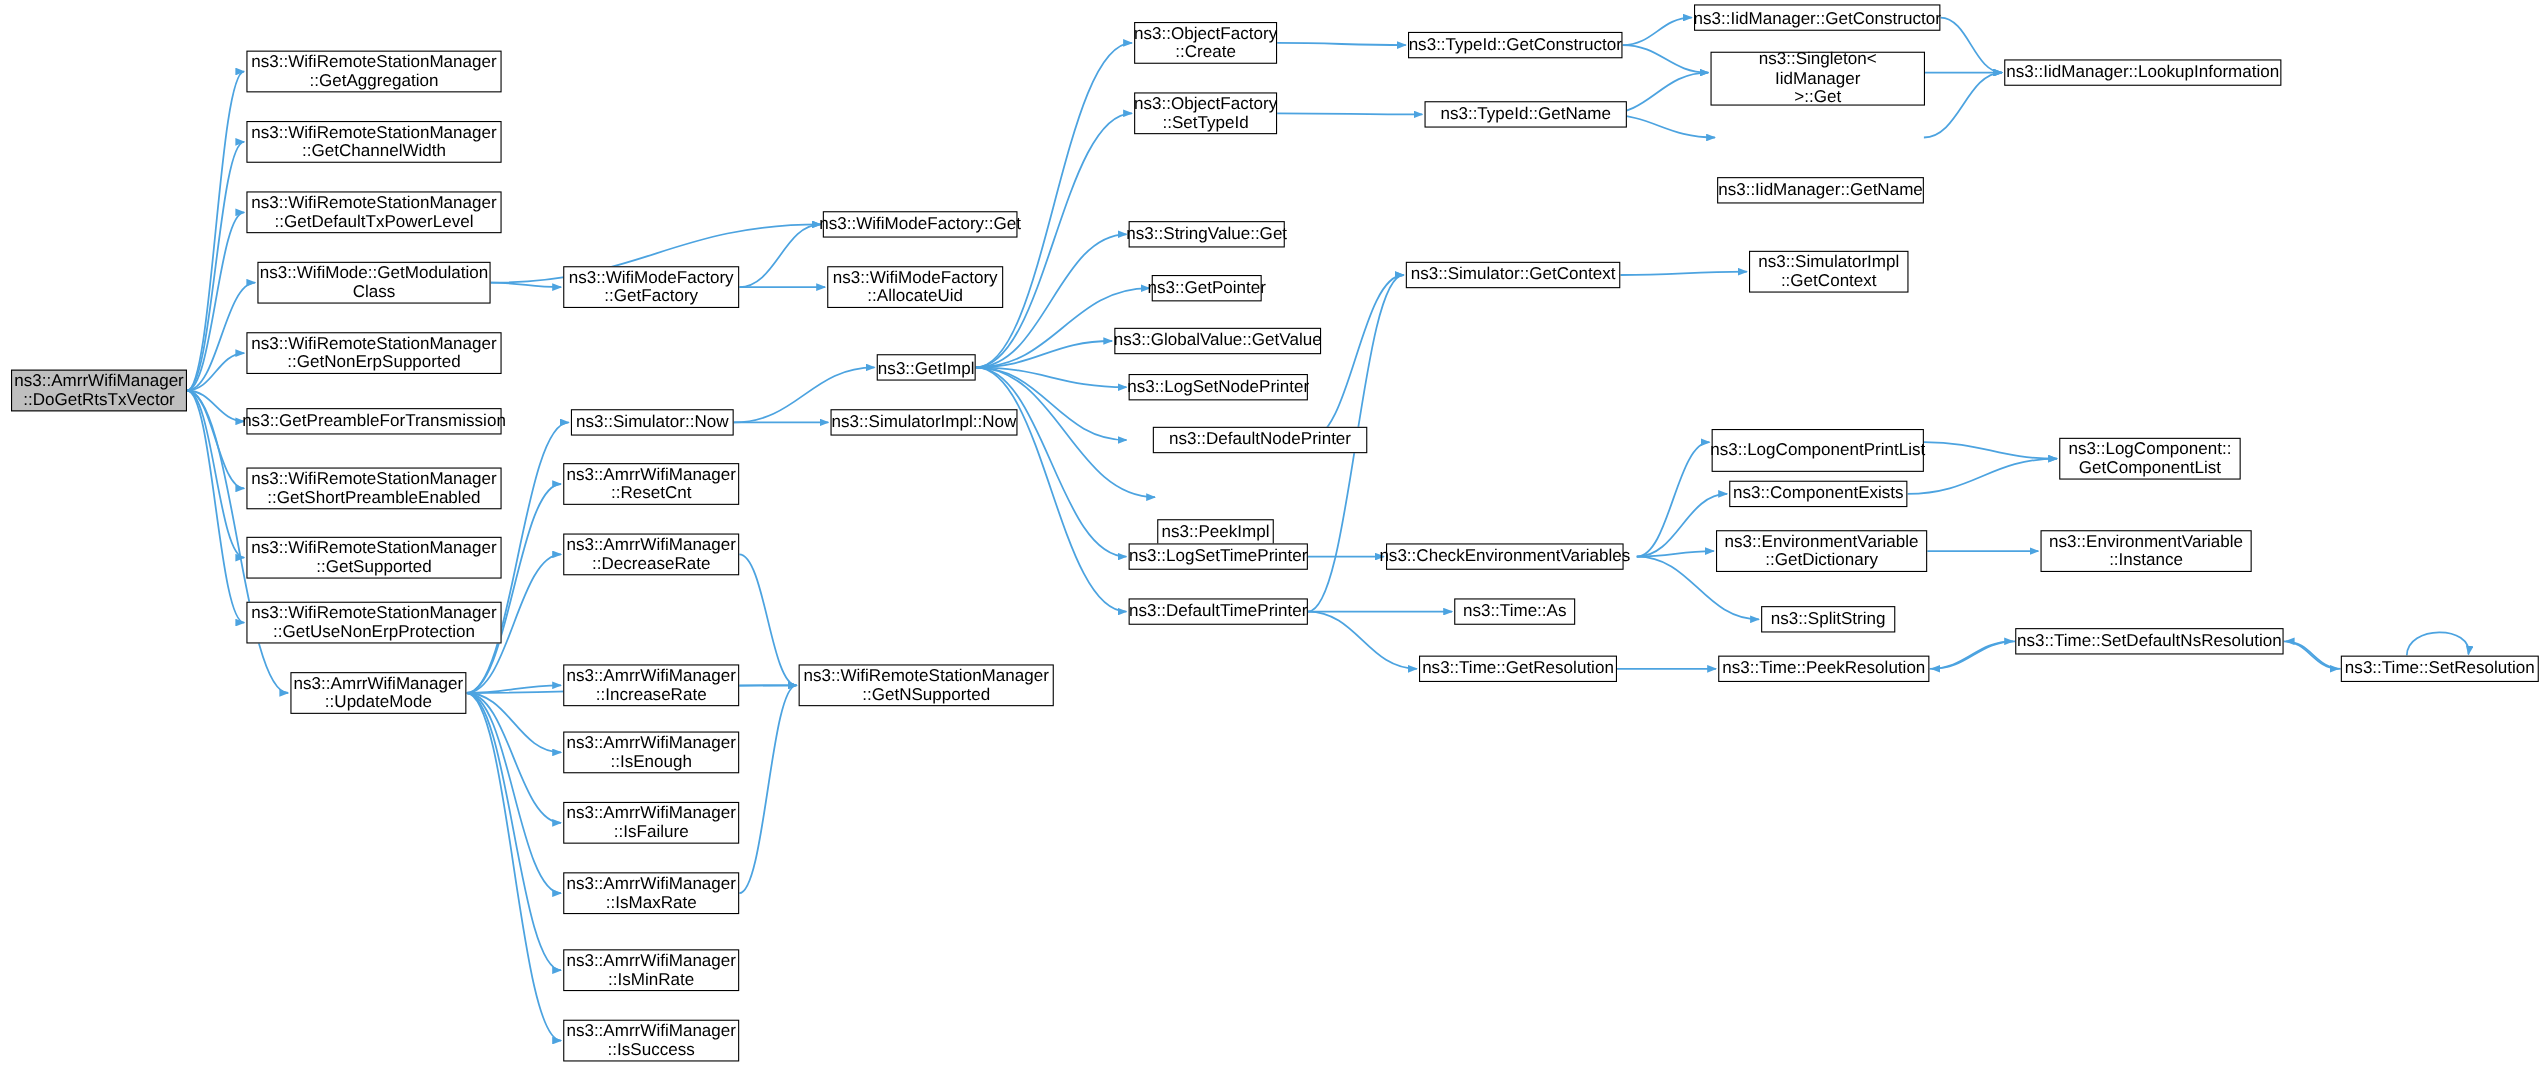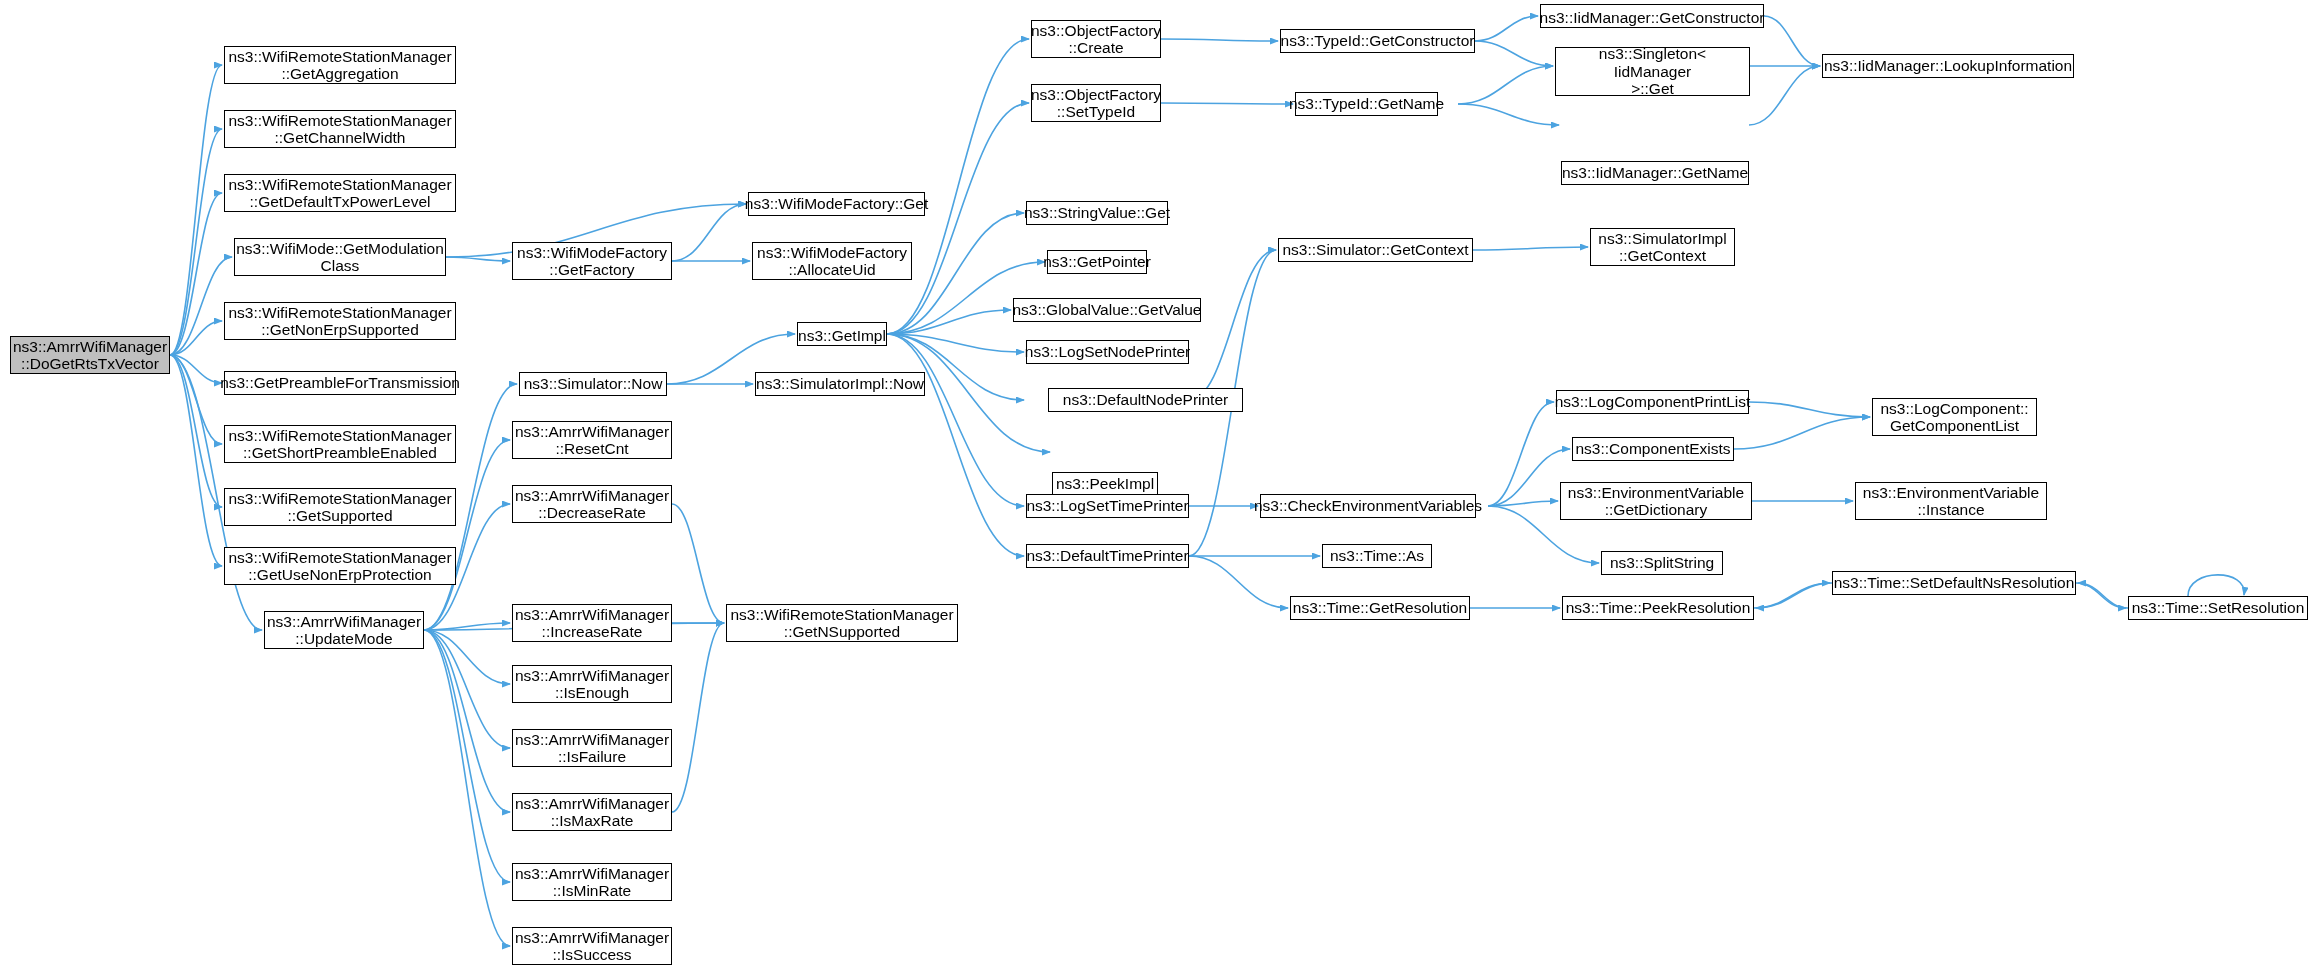--- a/index.html
+++ b/index.html
@@ -222,21 +222,21 @@
       </div>
       <div class="node" style="left: 1026px; top: 494px; width: 163px; height: 24px;">
         <span>ns3::LogSetTimePrinter</span>
       </div>
       <div class="node" style="left: 1026px; top: 544px; width: 163px; height: 24px;">
         <span>ns3::DefaultTimePrinter</span>
       </div>
       <div class="node" style="left: 1280px; top: 29px; width: 195px; height: 24px;">
         <span>ns3::TypeId::GetConstructor</span>
       </div>
-      <div class="node" style="left: 1295px; top: 92px; width: 143px; height: 24px;">
+      <div class="node" style="left: 1295px; top: 92px; width: 184px; height: 24px;">
         <span>ns3::TypeId::GetName</span>
       </div>
       <div class="node" style="left: 1540px; top: 4px; width: 224px; height: 24px; align-items: flex-end;">
         <span>ns3::IidManager::GetConstructor</span>
       </div>
       <div class="node" style="left: 1555px; top: 47px; width: 195px; height: 49px;">
         <span>ns3::Singleton&lt; IidManager
 &gt;::Get</span>
       </div>
       <div class="node" style="left: 1561px; top: 113px; width: 188px; height: 24px; margin-top: 48px;">
@@ -254,21 +254,21 @@
       </div>
       <div class="node" style="left: 1260px; top: 494px; width: 216px; height: 24px;">
         <span>ns3::CheckEnvironmentVariables</span>
       </div>
       <div class="node" style="left: 1322px; top: 544px; width: 110px; height: 24px;">
         <span>ns3::Time::As</span>
       </div>
       <div class="node" style="left: 1290px; top: 596px; width: 180px; height: 24px;">
         <span>ns3::Time::GetResolution</span>
       </div>
-      <div class="node" style="left: 1556px; top: 390px; width: 193px; height: 24px;">
+      <div class="node" style="left: 1556px; top: 390px; width: 193px; height: 39px;">
         <span>ns3::LogComponentPrintList</span>
       </div>
       <div class="node" style="left: 1572px; top: 437px; width: 162px; height: 24px;">
         <span>ns3::ComponentExists</span>
       </div>
       <div class="node" style="left: 1560px; top: 482px; width: 192px; height: 38px;">
         <span>ns3::EnvironmentVariable
 ::GetDictionary</span>
       </div>
       <div class="node" style="left: 1601px; top: 551px; width: 122px; height: 24px;">

